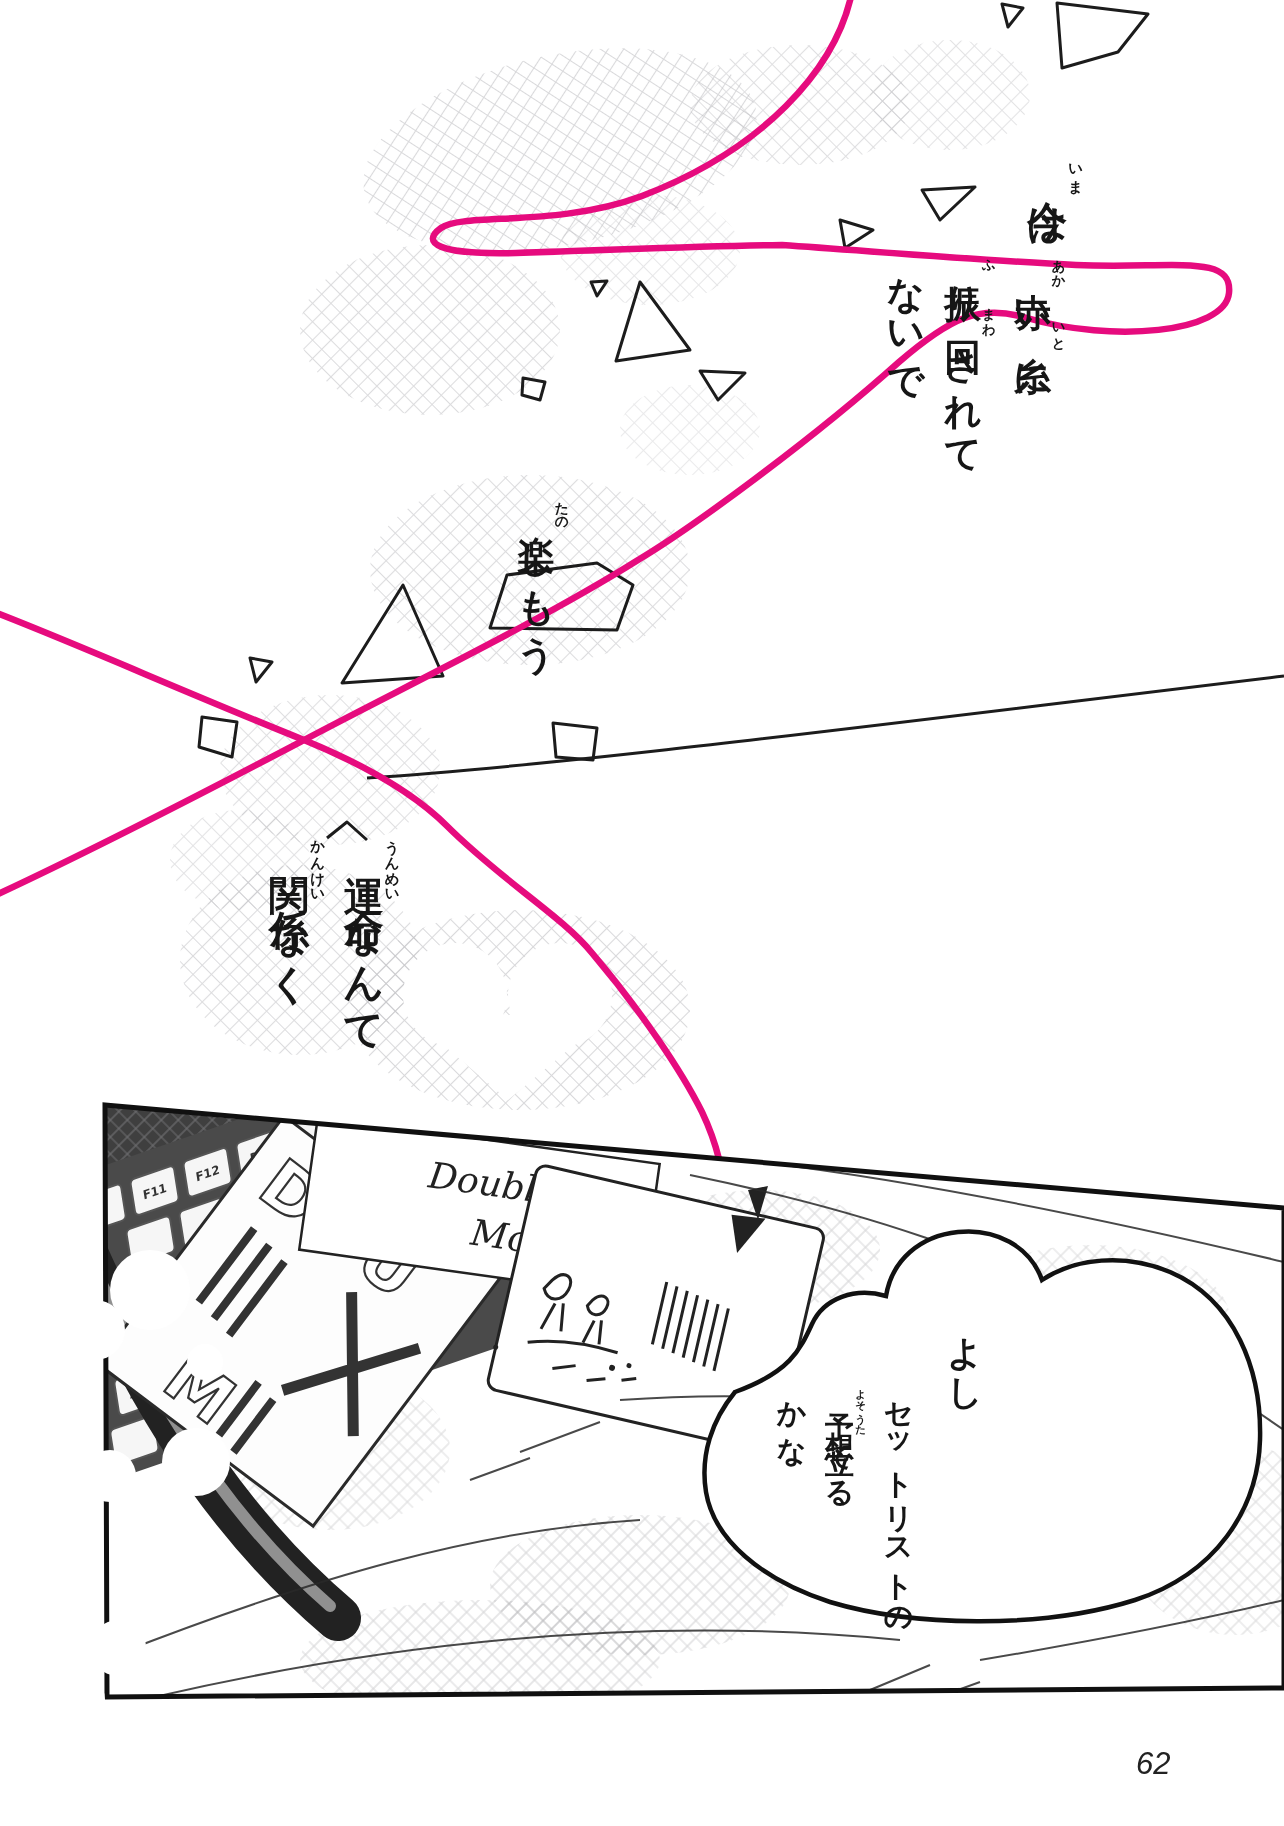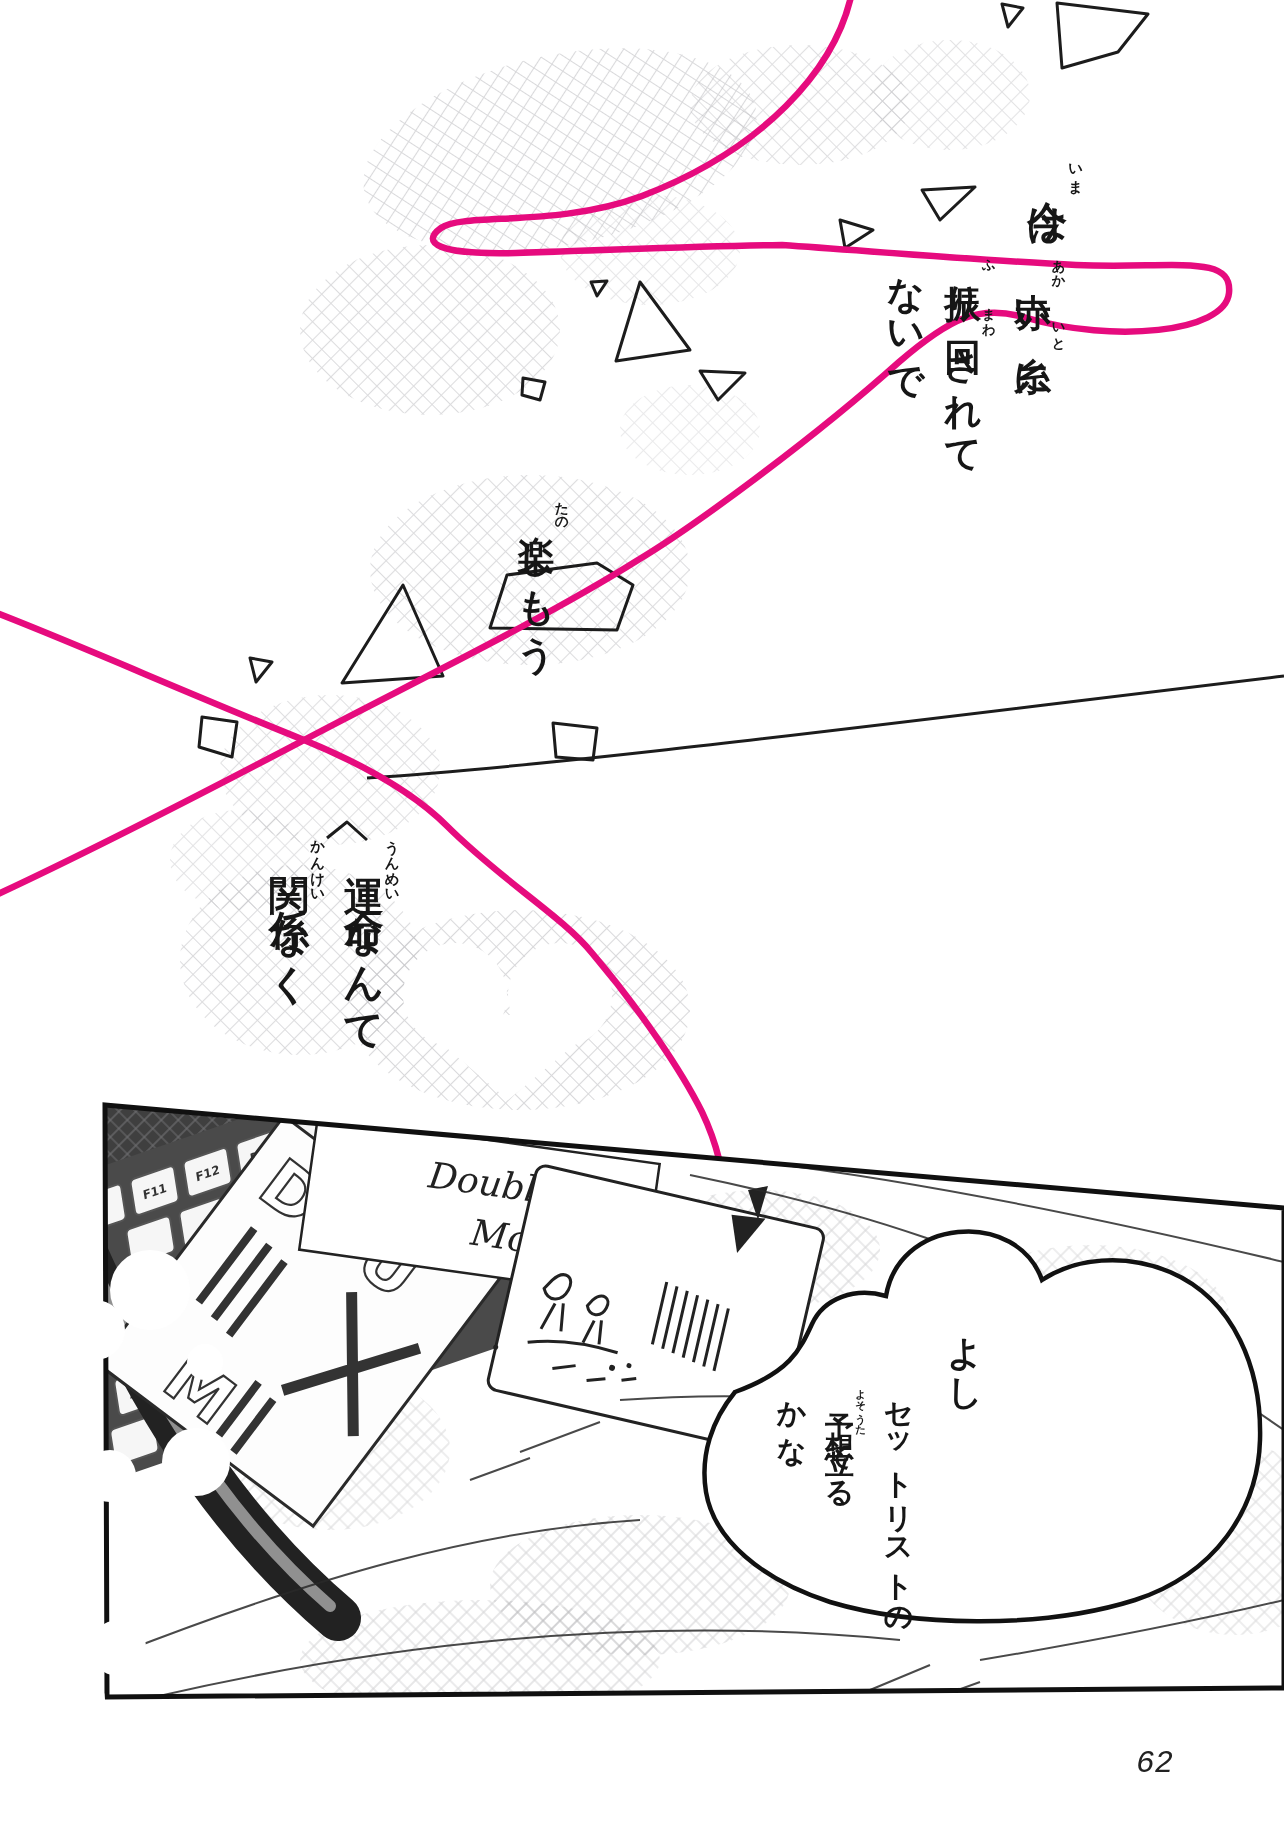--- a/index.html
+++ b/index.html
@@ -5,21 +5,21 @@
   html,body{margin:0;padding:0;background:#ffffff;}
   .page{position:relative;width:1284px;height:1826px;background:#fff;overflow:hidden;
         font-family:"DejaVu Sans",sans-serif;}
   svg.art{position:absolute;left:0;top:0;}
   .vtext{position:absolute;writing-mode:vertical-rl;text-orientation:upright;
          color:#161616;font-weight:700;line-height:1.14;letter-spacing:3px;}
   .vtext .vcol{margin:0;}
   .vtext .vcol + .vcol{margin-right:15px;}
   ruby rt{font-size:0.36em;letter-spacing:0;font-weight:600;}
   .bubble-text{font-weight:700;letter-spacing:1px;}
-  .pagenum{position:absolute;font-family:Liberation Mono, monospace;font-style:italic;
+  .pagenum{position:absolute;font-family:Liberation Sans, sans-serif;font-style:italic;
            color:#222;font-size:31px;}
 </style>
 </head>
 <body>
 
 <div class="page">
 
 <svg class="art" width="1284" height="1826" viewBox="0 0 1284 1826">
   <defs>
     <pattern id="ht" width="13" height="13" patternUnits="userSpaceOnUse" patternTransform="rotate(45)">

